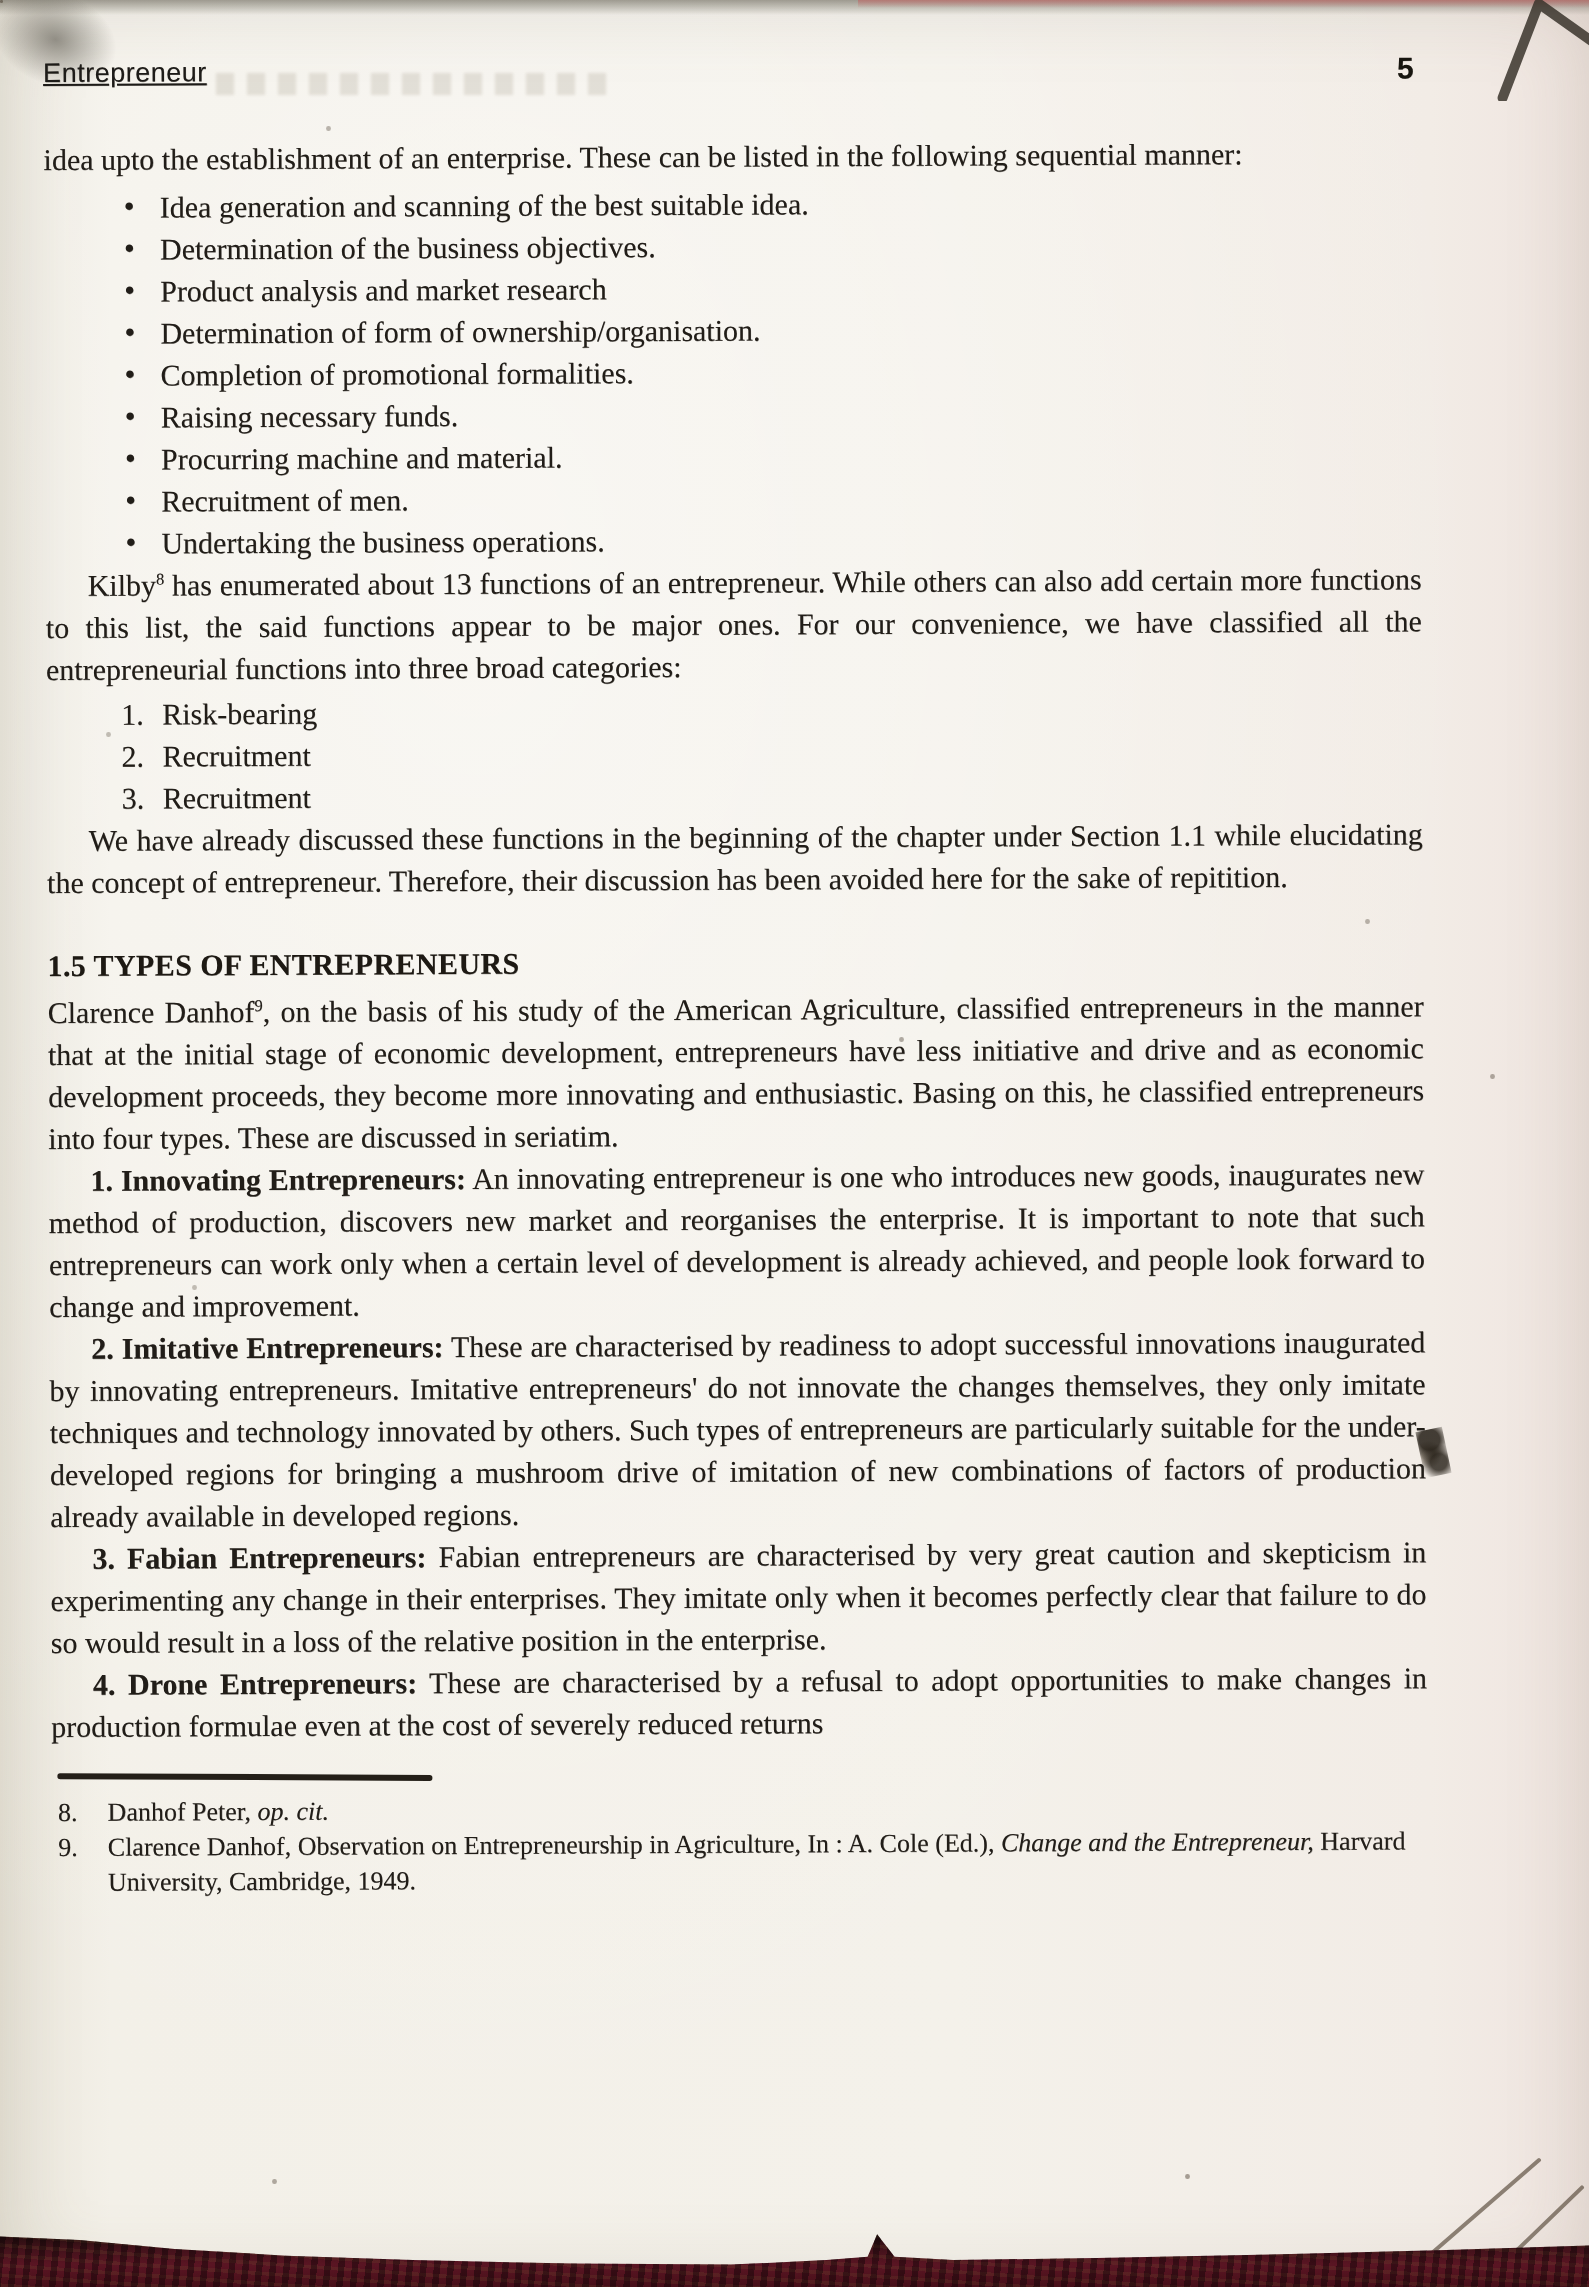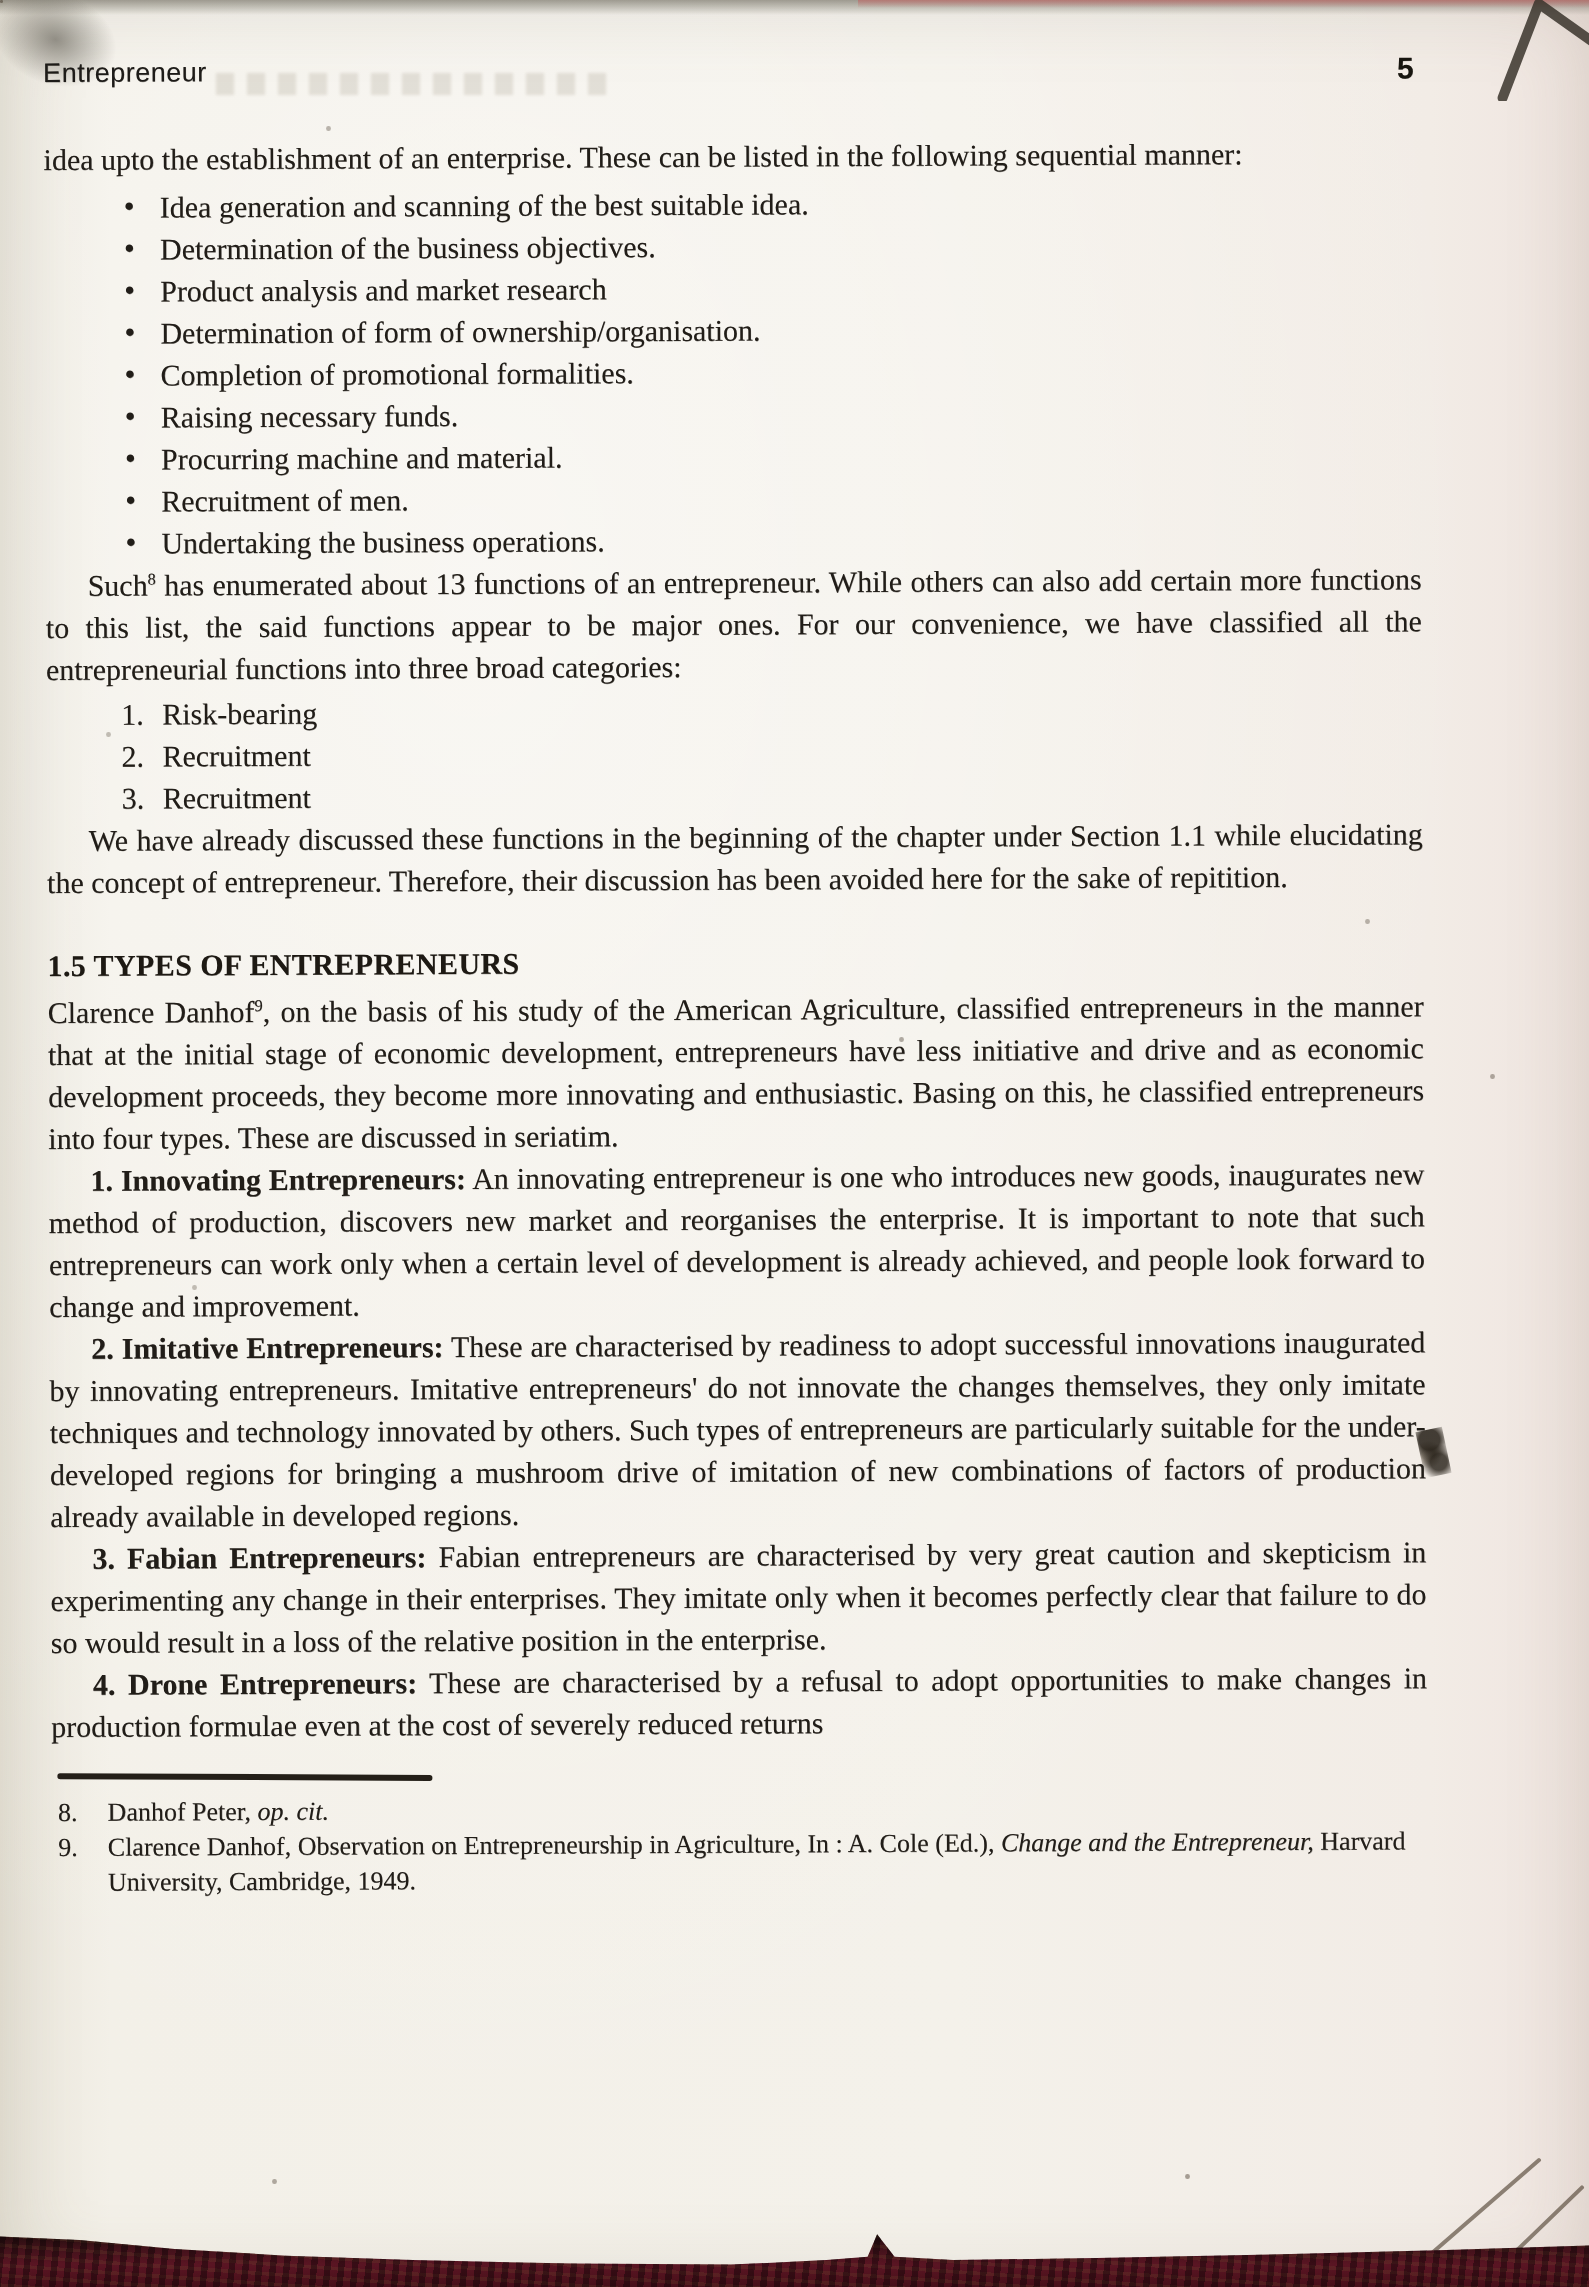--- a/index.html
+++ b/index.html
@@ -74,21 +74,21 @@
     position:absolute;left:43px;top:58px;width:1376px;
     color:#211d18;
     transform:rotate(-0.28deg);
     transform-origin:top left;
     text-shadow:0.3px 0.4px 0.6px rgba(33,29,24,0.45);
   }
   .header-row{
     display:flex;justify-content:space-between;align-items:flex-start;
     font-family:"Liberation Sans", sans-serif;
   }
-  .running-head{font-size:27px;letter-spacing:0.5px;color:#1d1b18;}
+  .running-head{font-size:27px;letter-spacing:0.5px;color:#1d1b18;text-decoration:underline;}
   .page-number{font-size:30px;font-weight:bold;margin-right:5.5px;color:#17150f;}
   .para{
     font-size:30px;line-height:42px;margin:0;text-align:justify;
   }
   .para.first{margin-top:47px;}
   .indent{text-indent:42px;}
   sup.fn-ref{font-size:0.55em;line-height:0;vertical-align:super;}
   ul.steps{list-style:none;margin:5.5px 0 0 0;padding:0;}
   ul.steps li{
     font-size:30px;line-height:42px;padding-left:116px;position:relative;
@@ -146,21 +146,21 @@
       <li>Determination of the business objectives.</li>
       <li>Product analysis and market research</li>
       <li>Determination of form of ownership/organisation.</li>
       <li>Completion of promotional formalities.</li>
       <li>Raising necessary funds.</li>
       <li>Procurring machine and material.</li>
       <li>Recruitment of men.</li>
       <li>Undertaking the business operations.</li>
     </ul>
 
-    <p class="para indent"><span>Such</span><sup class="fn-ref">8</sup><span> has enumerated about 13 functions of an entrepreneur. While others can also add certain more functions to this list, the said functions appear to be major ones. For our convenience, we have classified all the entrepreneurial functions into three broad categories:</span></p>
+    <p class="para indent"><span>Kilby</span><sup class="fn-ref">8</sup><span> has enumerated about 13 functions of an entrepreneur. While others can also add certain more functions to this list, the said functions appear to be major ones. For our convenience, we have classified all the entrepreneurial functions into three broad categories:</span></p>
 
     <div class="numlist">
       <div class="numitem"><span class="num">1.</span><span>Risk-bearing</span></div>
       <div class="numitem"><span class="num">2.</span><span>Recruitment</span></div>
       <div class="numitem"><span class="num">3.</span><span>Recruitment</span></div>
     </div>
 
     <p class="para indent">We have already discussed these functions in the beginning of the chapter under Section 1.1 while elucidating the concept of entrepreneur. Therefore, their discussion has been avoided here for the sake of repitition.</p>
 
     <h2 class="section-heading">1.5 TYPES OF ENTREPRENEURS</h2>

